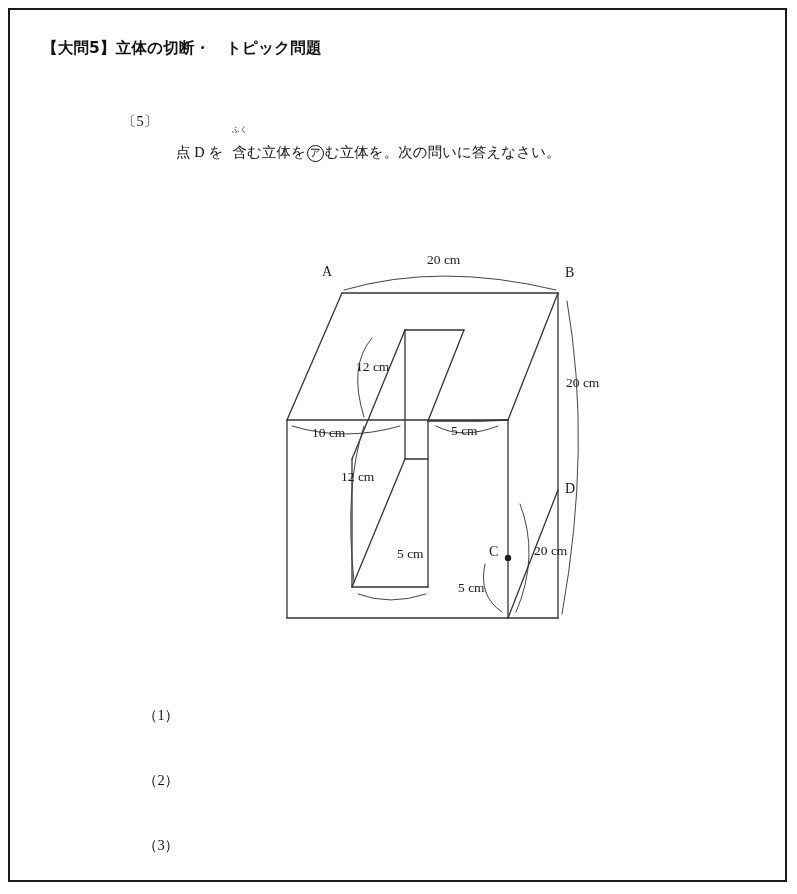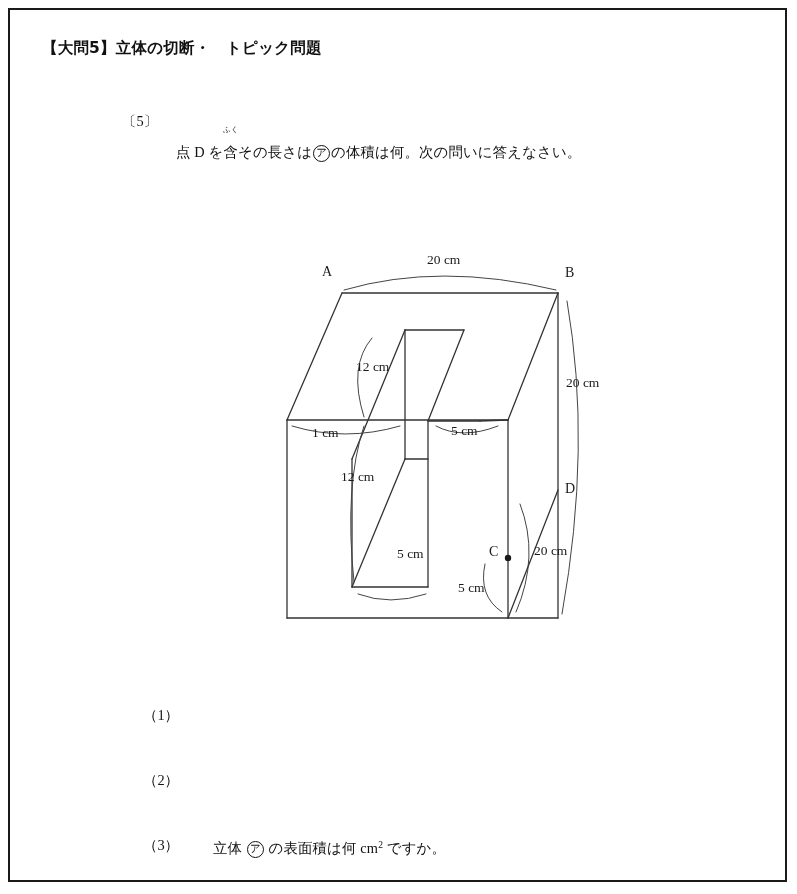--- a/index.html
+++ b/index.html
@@ -62,20 +62,21 @@
   .stem-indent {
     width: 54px;
     flex: 0 0 54px;
   }
   .stem-text {
     letter-spacing: 0.15px;
   }
   .ruby-wrap {
     display: inline-block;
     position: relative;
+    margin-left: 9px;
   }
   .ruby-txt {
     position: absolute;
     left: 50%;
     transform: translateX(-50%);
     top: -11px;
     font-size: 7.5px;
     line-height: 8px;
     white-space: nowrap;
   }
@@ -140,21 +141,21 @@
   <div id="page-border">
 
     <div id="title">【大問5】立体の切断・　トピック問題</div>
 
     <div id="stem">
       <div class="stem-row">
         <span class="stem-num">〔5〕</span>
       </div>
       <div class="stem-row">
         <span class="stem-indent"></span>
-        <span class="stem-text"><span>点 D を</span><span class="ruby-wrap"><span class="ruby-txt">ふく</span><span>含</span></span><span>その長さは</span><span class="circled">ア</span><span>の体積は何。次の問いに答えなさい。</span></span>
+        <span class="stem-text"><span>点 D を</span><span class="ruby-wrap"><span class="ruby-txt">ふく</span><span>含</span></span><span>む立体を</span><span class="circled">ア</span><span>む立体を。次の問いに答えなさい。</span></span>
       </div>
     </div>
 
     <div id="figure">
       <svg width="400" height="400" viewBox="0 0 400 400">
         <g fill="none" stroke="#333333" stroke-width="1.3" stroke-linejoin="round" stroke-linecap="round">
 
           <path d="M102,47 L318,47"></path>
           <path d="M102,47 L47,174"></path>
           <path d="M47,174 L47,372"></path>
@@ -194,36 +195,35 @@
         <circle cx="268" cy="312" r="3.2" fill="#1a1a1a" stroke="none"></circle>
       </svg>
 
       <span class="fig-label" style="left:82px; top:18px;">A</span>
       <span class="fig-label" style="left:325px; top:19px;">B</span>
       <span class="fig-label" style="left:249px; top:298px;">C</span>
       <span class="fig-label" style="left:325px; top:235px;">D</span>
 
       <span class="fig-dim" style="left:187px; top:6px;">20 cm</span>
       <span class="fig-dim" style="left:326px; top:129px;">20 cm</span>
-      <span class="fig-dim" style="left:72px; top:179px;">1 cm</span>
+      <span class="fig-dim" style="left:72px; top:179px;">10 cm</span>
       <span class="fig-dim" style="left:116px; top:113px;">12 cm</span>
       <span class="fig-dim" style="left:211px; top:177px;">5 cm</span>
       <span class="fig-dim" style="left:101px; top:223px;">12 cm</span>
       <span class="fig-dim" style="left:157px; top:300px;">5 cm</span>
       <span class="fig-dim" style="left:218px; top:334px;">5 cm</span>
       <span class="fig-dim" style="left:294px; top:297px;">20 cm</span>
     </div>
 
     <div id="questions">
       <div class="q-row">
         <span class="q-num">（1）</span>
       </div>
       <div class="q-row">
         <span class="q-num">（2）</span>
       </div>
       <div class="q-row">
         <span class="q-num">（3）</span>
-        <span class="q-text"><span>立体 </span><span class="circled">ア</span><span> の表面積は何 cm</span><sup>2</sup><span> ですか。</span></span>
       </div>
     </div>
 
   </div>
 </div>
 
 </body></html>

